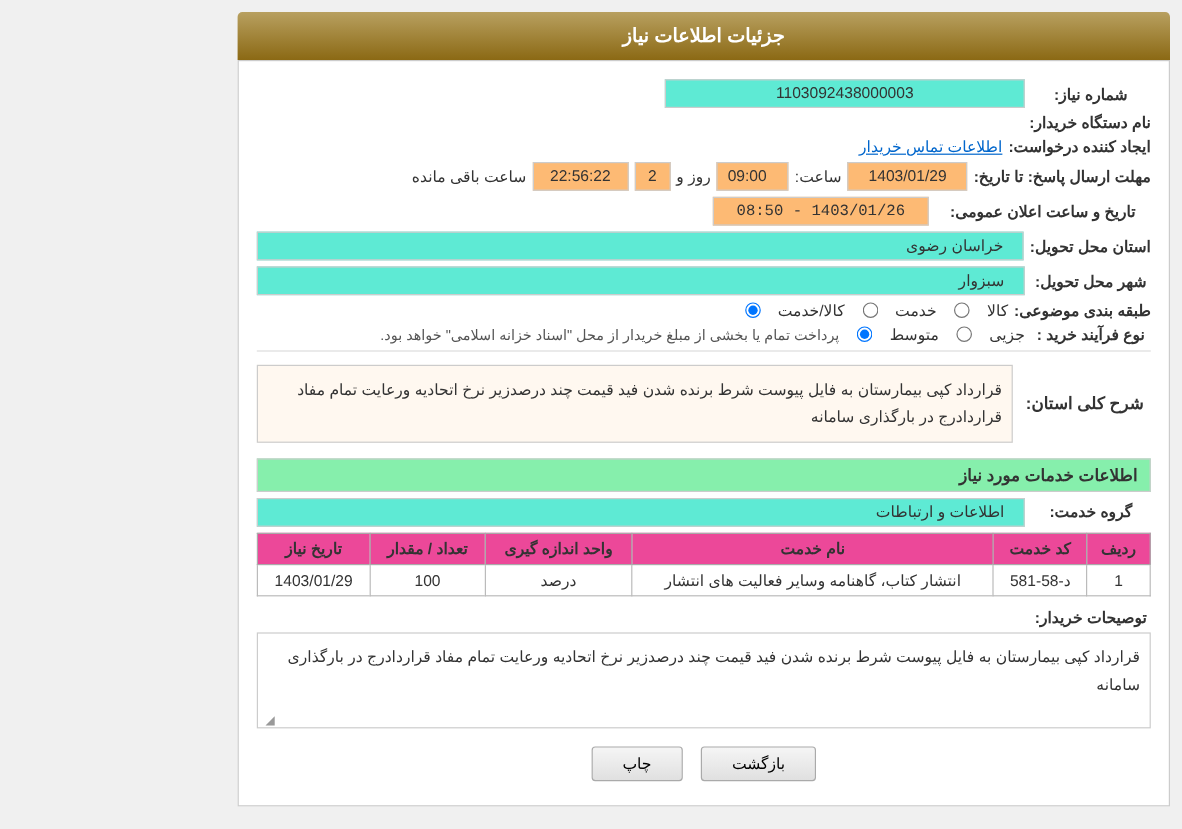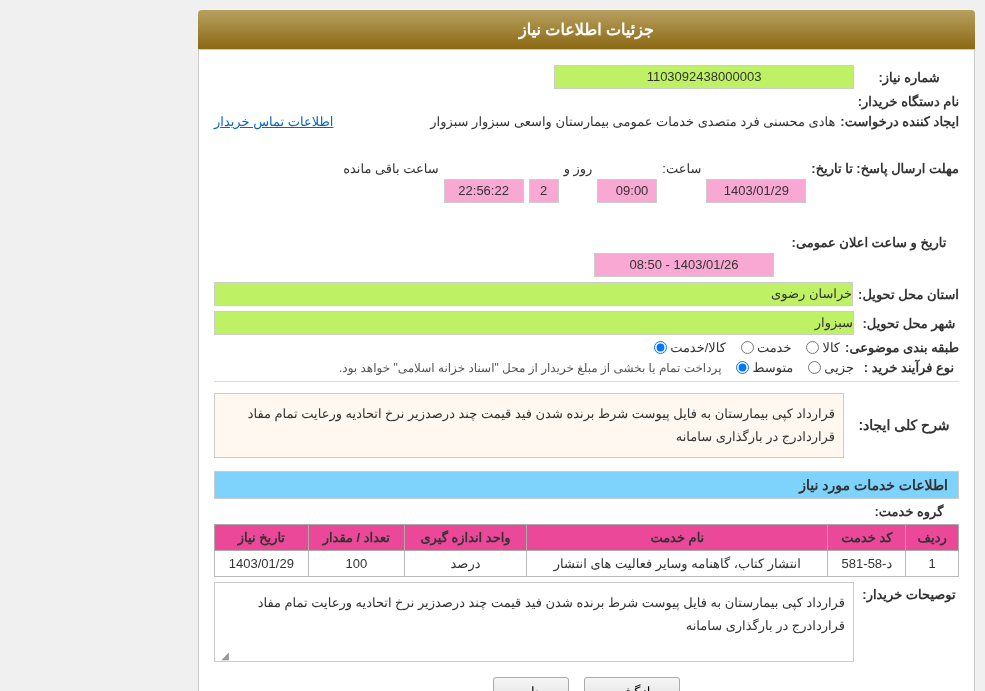--- a/index.html
+++ b/index.html
@@ -25,21 +25,21 @@
       font-weight: bold;
       border-radius: 4px 4px 0 0;
       margin-bottom: 0;
     }
     .main-content {
       background: white;
       border: 1px solid #ccc;
       padding: 10px 15px;
     }
     .section-title {
-      background: #7dd3fc;
+      background: #86efac;
       border: 1px solid #ccc;
       padding: 5px 10px;
       font-weight: bold;
       font-size: 14px;
       margin: 8px 0 5px 0;
       text-align: right;
     }
     .form-row {
       display: flex;
       align-items: center;
@@ -48,49 +48,48 @@
       direction: rtl;
     }
     .field-label {
       color: #333;
       font-weight: bold;
       white-space: nowrap;
       min-width: 100px;
       text-align: center;
     }
     .field-value-box {
-      background: #bef264;
-      border: 1px solid #ccc;
-      padding: 3px 0;
+      background: #5eead4;
+      border: 1px solid #ccc;
+      padding: 3px 16px;
       min-height: 24px;
       flex: 1;
       text-align: right;
     }
     .link-text {
       color: #0066cc;
       text-decoration: underline;
       cursor: pointer;
     }
     .small-box {
       border: 1px solid #ccc;
-      background: #f9a8d4;
+      background: #fdba74;
       padding: 3px 8px;
       min-height: 24px;
       white-space: nowrap;
-      margin-top: 45px;
     }
     .radio-group {
       display: flex;
       gap: 15px;
       align-items: center;
       direction: rtl;
     }
     .radio-item {
       display: flex;
-      gap: 3px;
+      gap: 14px;
     }
     .divider {
       border: none;
       border-top: 1px solid #ddd;
       margin: 6px 0;
     }
     .description-box {
       border: 1px solid #ccc;
       background: #fff8f0;
       padding: 8px;
@@ -168,38 +167,37 @@
       <span class="field-label">شماره نیاز:</span>
       <div class="field-value-box" style="max-width:300px; text-align:center;">1103092438000003</div>
     </div>
 
     <div class="form-row">
       <span class="field-label">نام دستگاه خریدار:</span>
     </div>
 
     <div class="form-row">
       <span class="field-label">ایجاد کننده درخواست:</span>
-      <span style="flex:1;">هادی محسنی فرد متصدی خدمات عمومی بیمارستان واسعی سبزوار سبزوار</span>
       <span class="link-text">اطلاعات تماس خریدار</span>
     </div>
 
     <div class="form-row">
       <span class="field-label" style="min-width:140px;">مهلت ارسال پاسخ: تا تاریخ:</span>
       <div class="small-box" style="min-width:100px;text-align:center;">1403/01/29</div>
       <span>ساعت:</span>
-      <div class="small-box" style="min-width:60px;text-align:right;">09:00</div>
+      <div class="small-box" style="min-width:60px;text-align:left;">09:00</div>
       <span>روز و</span>
       <div class="small-box" style="min-width:30px;text-align:center;">2</div>
       <div class="small-box" style="min-width:80px;text-align:center;">22:56:22</div>
       <span>ساعت باقی مانده</span>
     </div>
 
     <div class="form-row">
       <span class="field-label" style="min-width:180px;">تاریخ و ساعت اعلان عمومی:</span>
-      <div class="small-box" style="min-width:180px;text-align:center;">1403/01/26 - 08:50</div>
+      <div class="small-box" style="min-width:180px;text-align:center;font-family:Liberation Mono, monospace;">1403/01/26 - 08:50</div>
     </div>
 
     <div class="form-row">
       <span class="field-label">استان محل تحویل:</span>
       <div class="field-value-box">خراسان رضوی</div>
     </div>
 
     <div class="form-row">
       <span class="field-label">شهر محل تحویل:</span>
       <div class="field-value-box">سبزوار</div>
@@ -234,28 +232,29 @@
           <span>متوسط</span>
           <input type="radio" name="farayand" checked="" style="">
         </label>
       </div>
       <span style="font-size:12px; color:#555; margin-right:10px;">پرداخت تمام یا بخشی از مبلغ خریدار از محل "اسناد خزانه اسلامی" خواهد بود.</span>
     </div>
 
     <hr class="divider">
 
     <div class="form-row">
-      <span class="field-label" style="min-width:110px; font-size:14px;">شرح کلی ایجاد:</span>
+      <span class="field-label" style="min-width:110px; font-size:14px;">شرح کلی استان:</span>
       <div class="description-box" style="flex:1;">قرارداد کپی بیمارستان  به فایل پیوست شرط برنده شدن فید قیمت چند درصدزیر نرخ اتحادیه ورعایت تمام مفاد قراردادرج در بارگذاری سامانه</div>
     </div>
 
     <div class="section-title">اطلاعات خدمات مورد نیاز</div>
 
     <div class="form-row">
       <span class="field-label">گروه خدمت:</span>
+      <div class="field-value-box">اطلاعات و ارتباطات</div>
     </div>
 
     <table class="services-table">
       <thead>
         <tr>
           <th>ردیف</th>
           <th>کد خدمت</th>
           <th>نام خدمت</th>
           <th>واحد اندازه گیری</th>
           <th>تعداد / مقدار</th>
@@ -267,21 +266,21 @@
             <td>1</td>
             <td>د-58-581</td>
             <td>انتشار کتاب، گاهنامه وسایر فعالیت های انتشار</td>
             <td>درصد</td>
             <td>100</td>
             <td>1403/01/29</td>
           </tr>
         </tbody>
     </table>
 
-    <div class="form-row" style="align-items: flex-start;">
+    <div class="form-row" style="align-items: flex-start; flex-direction: column;">
       <span class="field-label" style="margin-top:5px;">توصیحات خریدار:</span>
       <div class="buyer-desc-box" style="flex:1;">
         <span>قرارداد کپی بیمارستان  به فایل پیوست شرط برنده شدن فید قیمت چند درصدزیر نرخ اتحادیه ورعایت تمام مفاد قراردادرج در بارگذاری سامانه</span>
         <span class="resize-handle">◢</span>
       </div>
     </div>
 
     <div class="buttons-row">
       <button class="btn">چاپ</button>
       <button class="btn">بازگشت</button>

